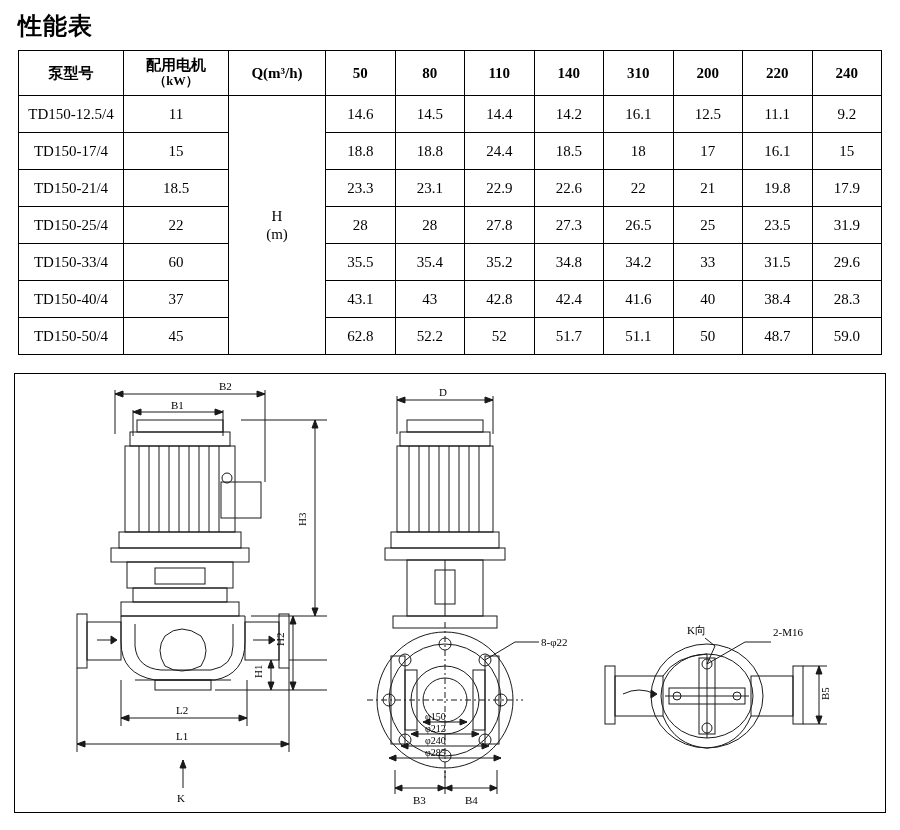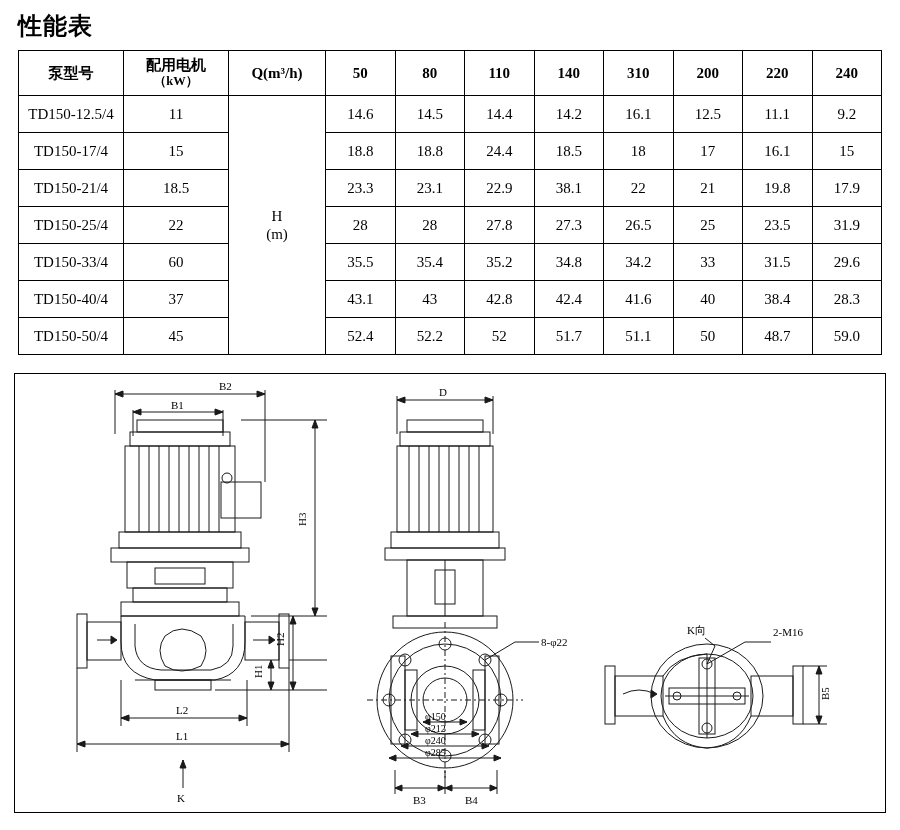--- a/index.html
+++ b/index.html
@@ -125,21 +125,21 @@
         <td>17</td>
         <td>16.1</td>
         <td>15</td>
       </tr>
       <tr>
         <td>TD150-21/4</td>
         <td>18.5</td>
         <td>23.3</td>
         <td>23.1</td>
         <td>22.9</td>
-        <td>38.1</td>
+        <td>22.6</td>
         <td>22</td>
         <td>21</td>
         <td>19.8</td>
         <td>17.9</td>
       </tr>
       <tr>
         <td>TD150-25/4</td>
         <td>22</td>
         <td>28</td>
         <td>28</td>
@@ -170,21 +170,21 @@
         <td>42.8</td>
         <td>42.4</td>
         <td>41.6</td>
         <td>40</td>
         <td>38.4</td>
         <td>28.3</td>
       </tr>
       <tr>
         <td>TD150-50/4</td>
         <td>45</td>
-        <td>52.4</td>
+        <td>62.8</td>
         <td>52.2</td>
         <td>52</td>
         <td>51.7</td>
         <td>51.1</td>
         <td>50</td>
         <td>48.7</td>
         <td>59.0</td>
       </tr>
     </tbody>
   </table>

